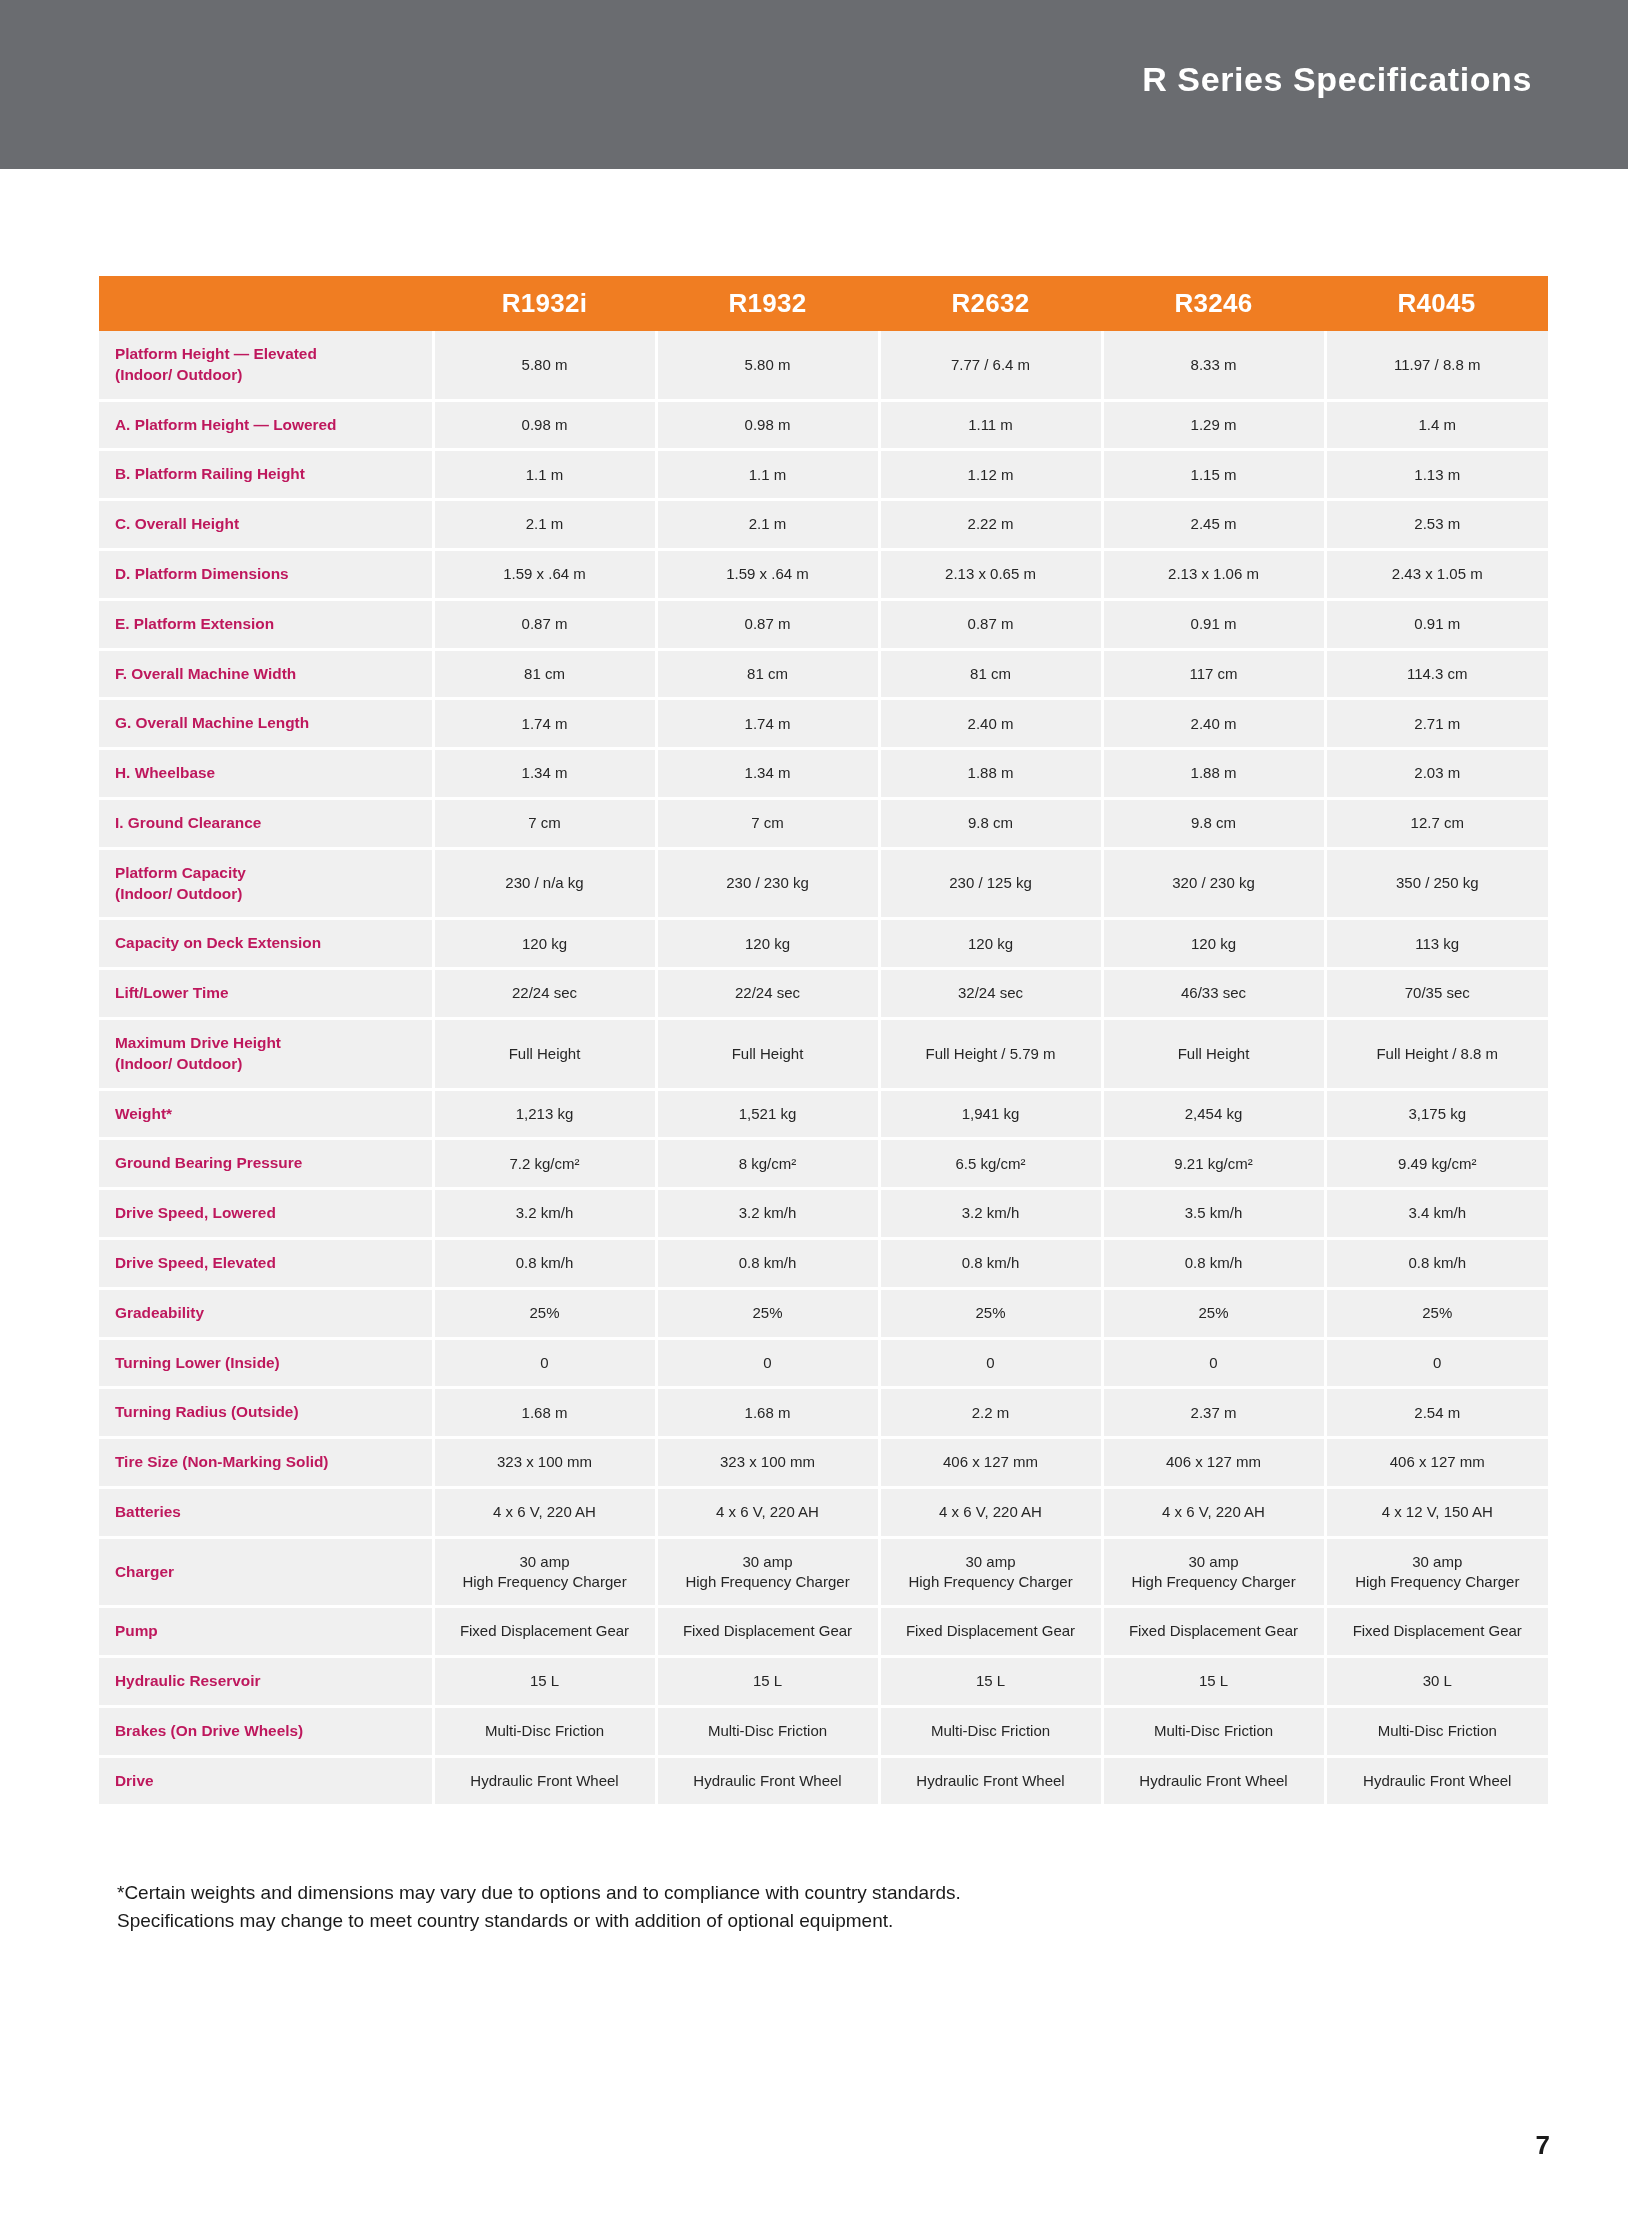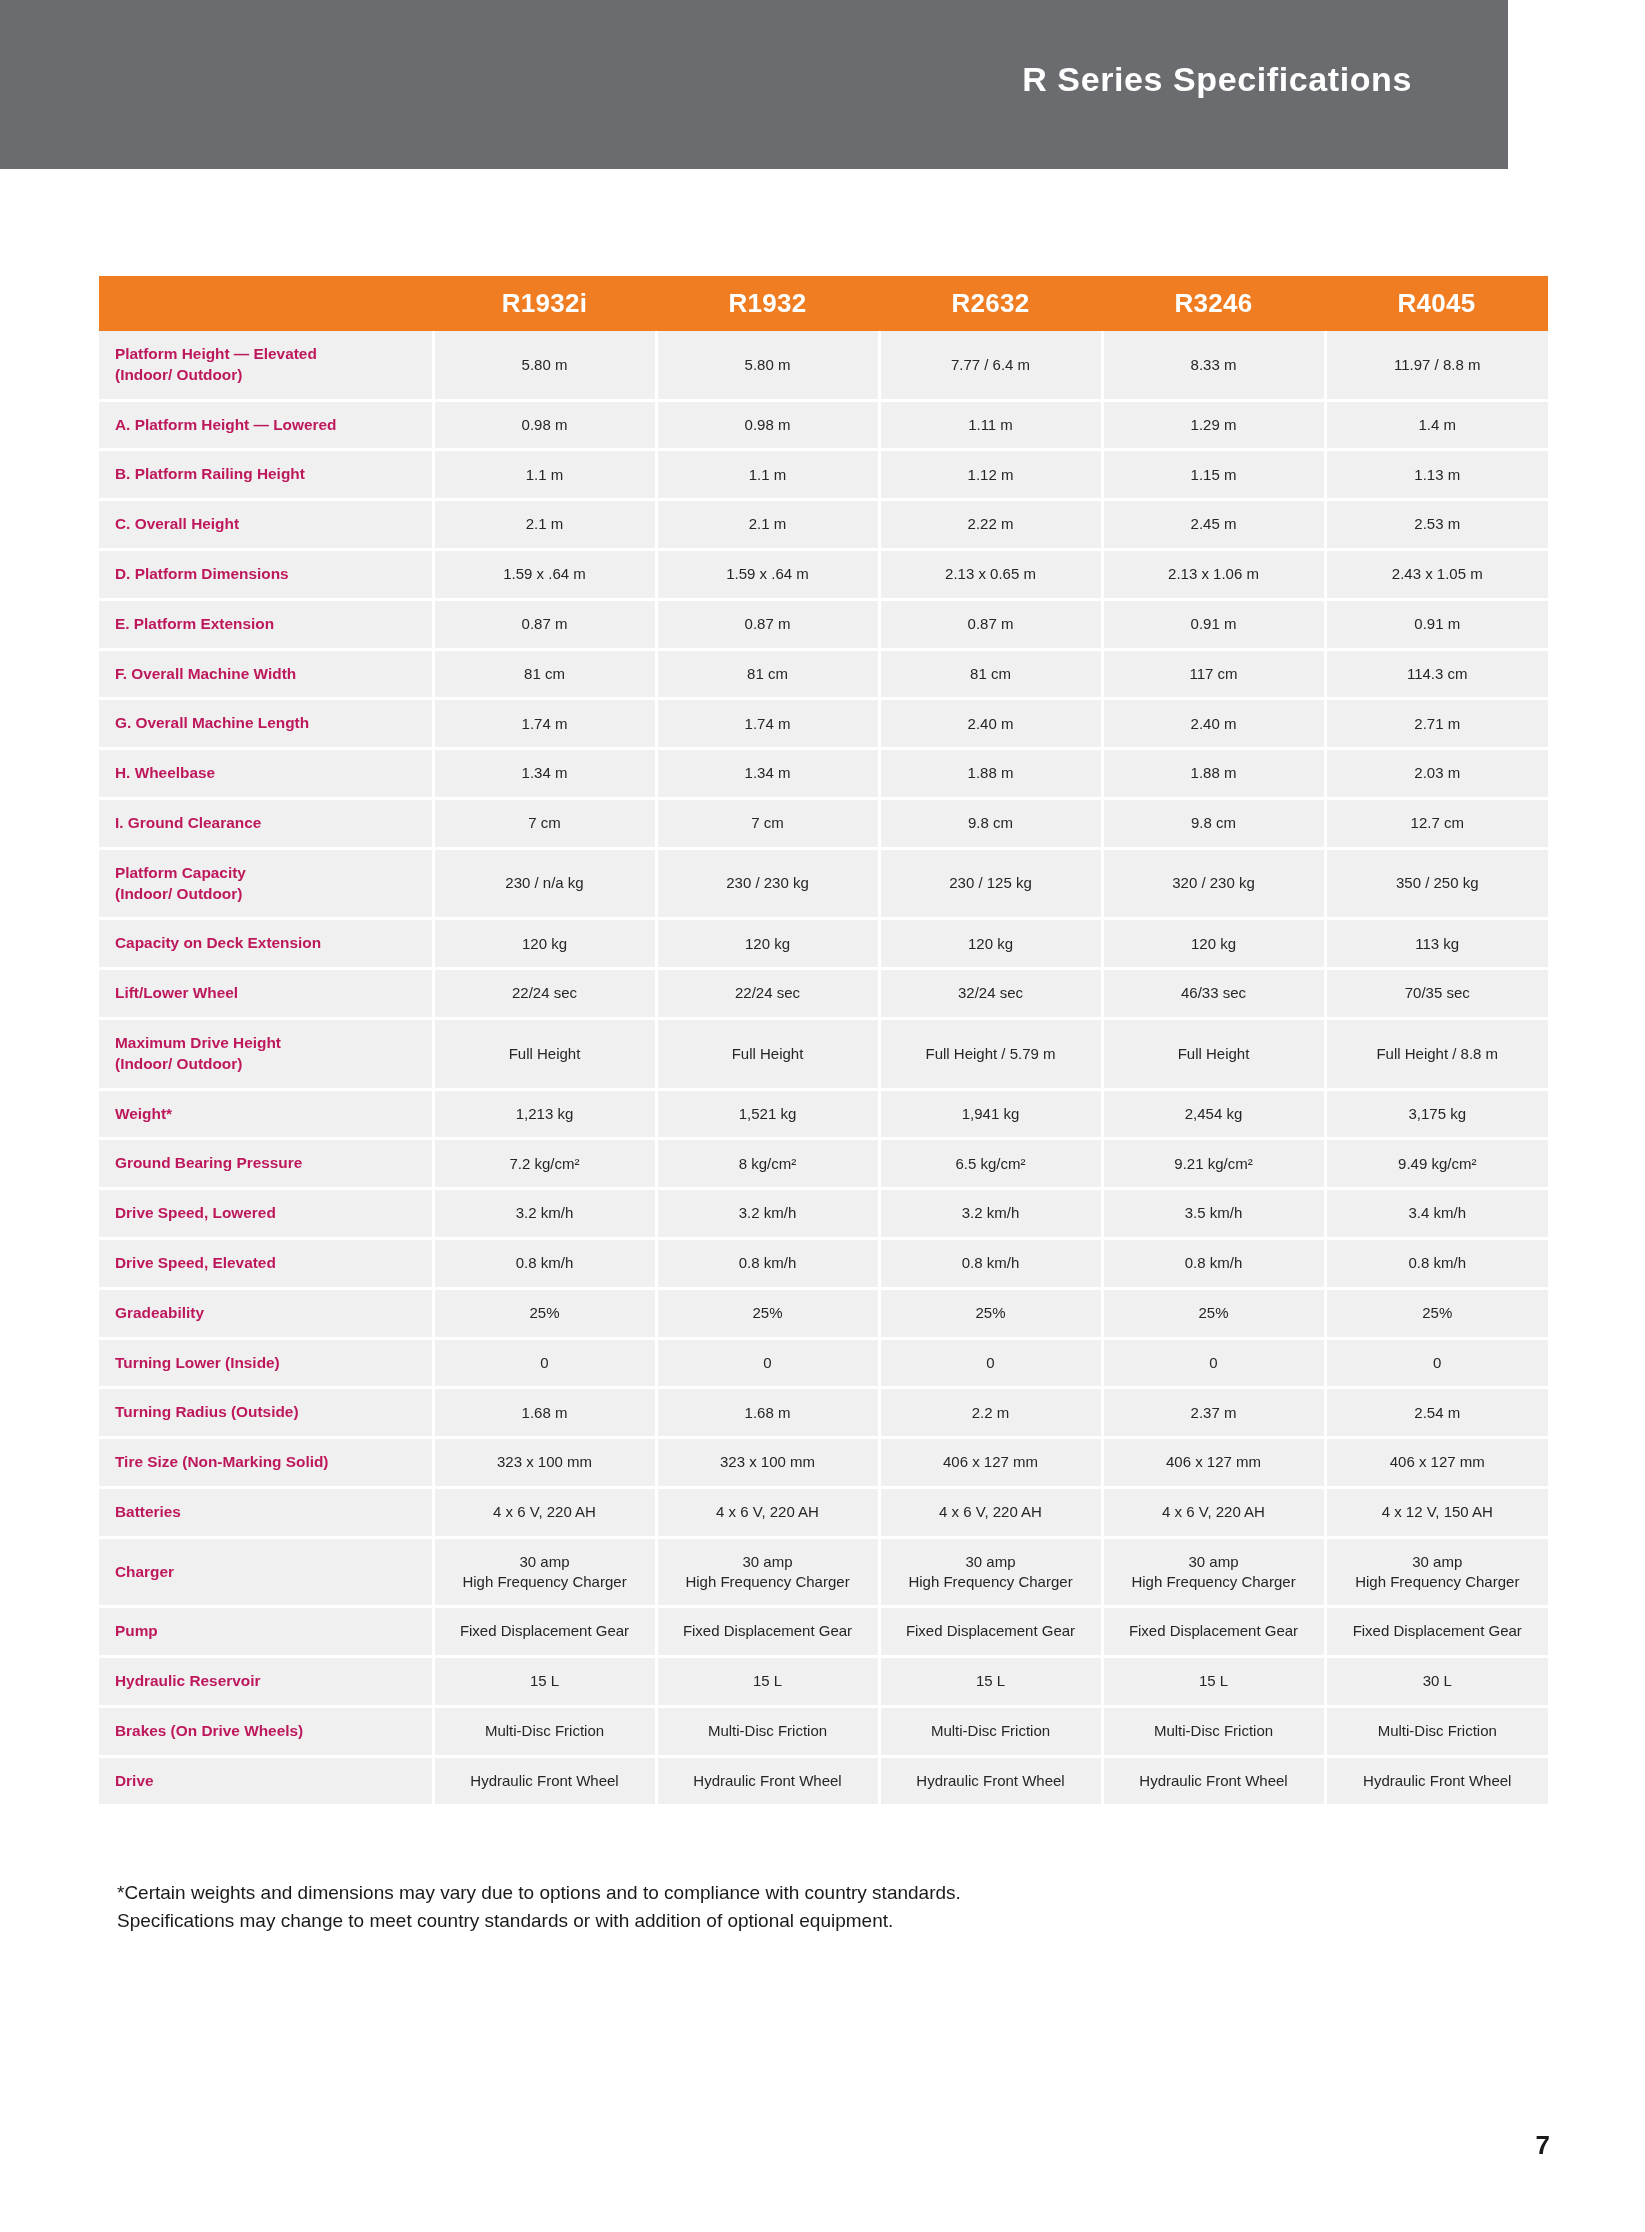--- a/index.html
+++ b/index.html
@@ -14,21 +14,21 @@
     width: 1646px;
     height: 2233px;
     background: #ffffff;
     overflow: hidden;
   }
 
   
   .header-band {
     position: absolute;
     left: 0; top: 0;
-    width: 1508px;
+    width: 1628px;
     height: 169px;
     background: #6a6c70;
   }
   .header-title {
     position: absolute;
     right: 96px;
     top: 79px;
     transform: translateY(-50%);
     color: #ffffff;
     font-size: 34px;
@@ -240,21 +240,21 @@
           </tr>
           <tr>
             <td class="label">Capacity on Deck Extension</td>
             <td class="val">120 kg</td>
             <td class="val">120 kg</td>
             <td class="val">120 kg</td>
             <td class="val">120 kg</td>
             <td class="val">113 kg</td>
           </tr>
           <tr>
-            <td class="label">Lift/Lower Wheel</td>
+            <td class="label">Lift/Lower Time</td>
             <td class="val">22/24 sec</td>
             <td class="val">22/24 sec</td>
             <td class="val">32/24 sec</td>
             <td class="val">46/33 sec</td>
             <td class="val">70/35 sec</td>
           </tr>
           <tr>
             <td class="label">
               <span class="val-line">Maximum Drive Height</span>
               <span class="val-line">(Indoor/ Outdoor)</span>

